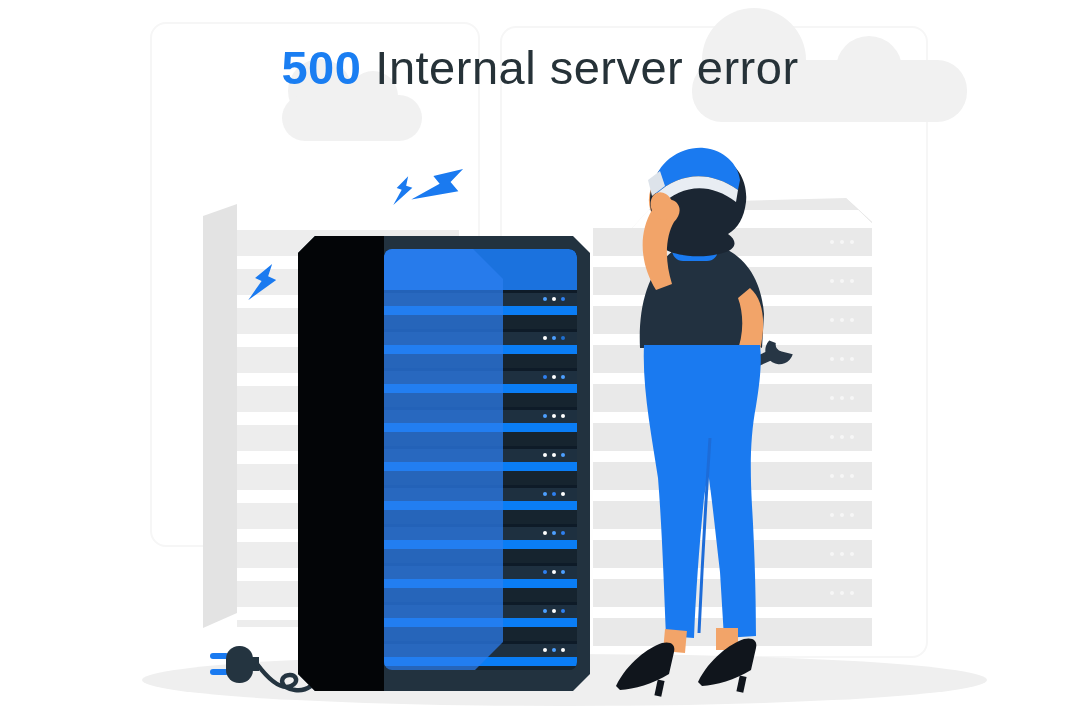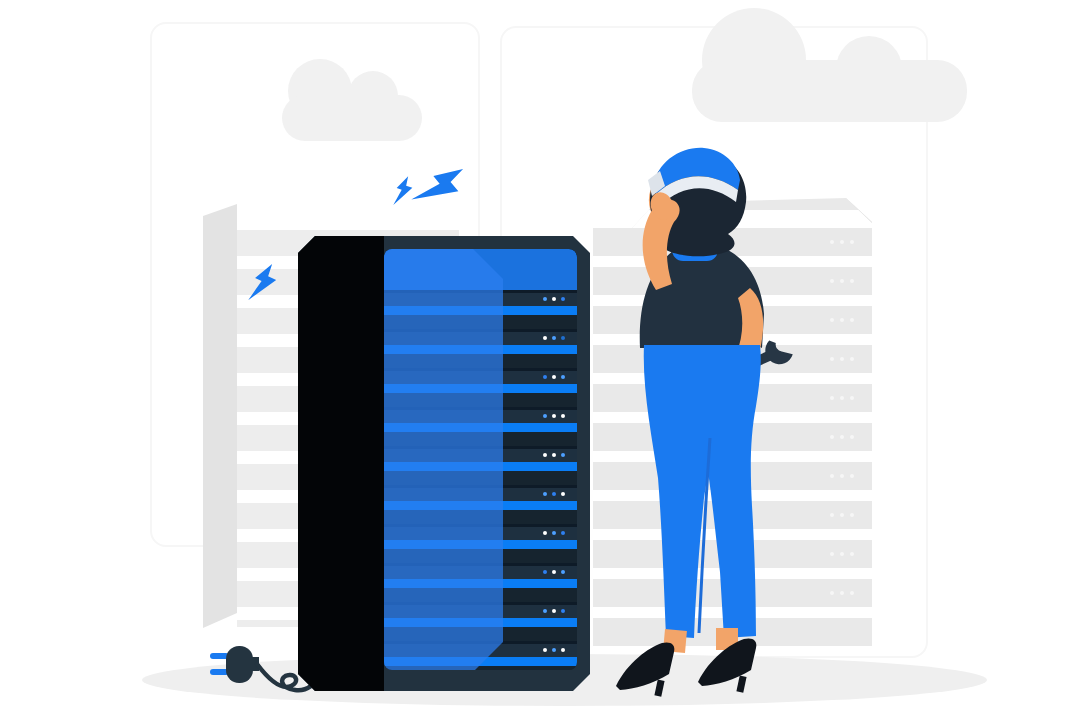--- a/index.html
+++ b/index.html
@@ -95,20 +95,23 @@
     <div class="bump b1"></div>
       <div class="bump b2"></div>
       <div class="base"></div>
   </div>
   <div id="cloud-right" class="cloud">
     <div class="bump b1"></div>
       <div class="bump b2"></div>
       <div class="base"></div>
   </div>
 
+  <div id="title">
+    <span class="code">500</span><span class="msg">Internal server error</span>
+  </div>
 
   <div id="rack-left-col"></div>
   <div id="rack-left-face">
     <div class="rows"></div>
     <div class="band"></div>
   </div>
   <div id="rack-right">
     <div class="rows"></div>
     <div class="band"></div>
     <div class="fold"></div>

